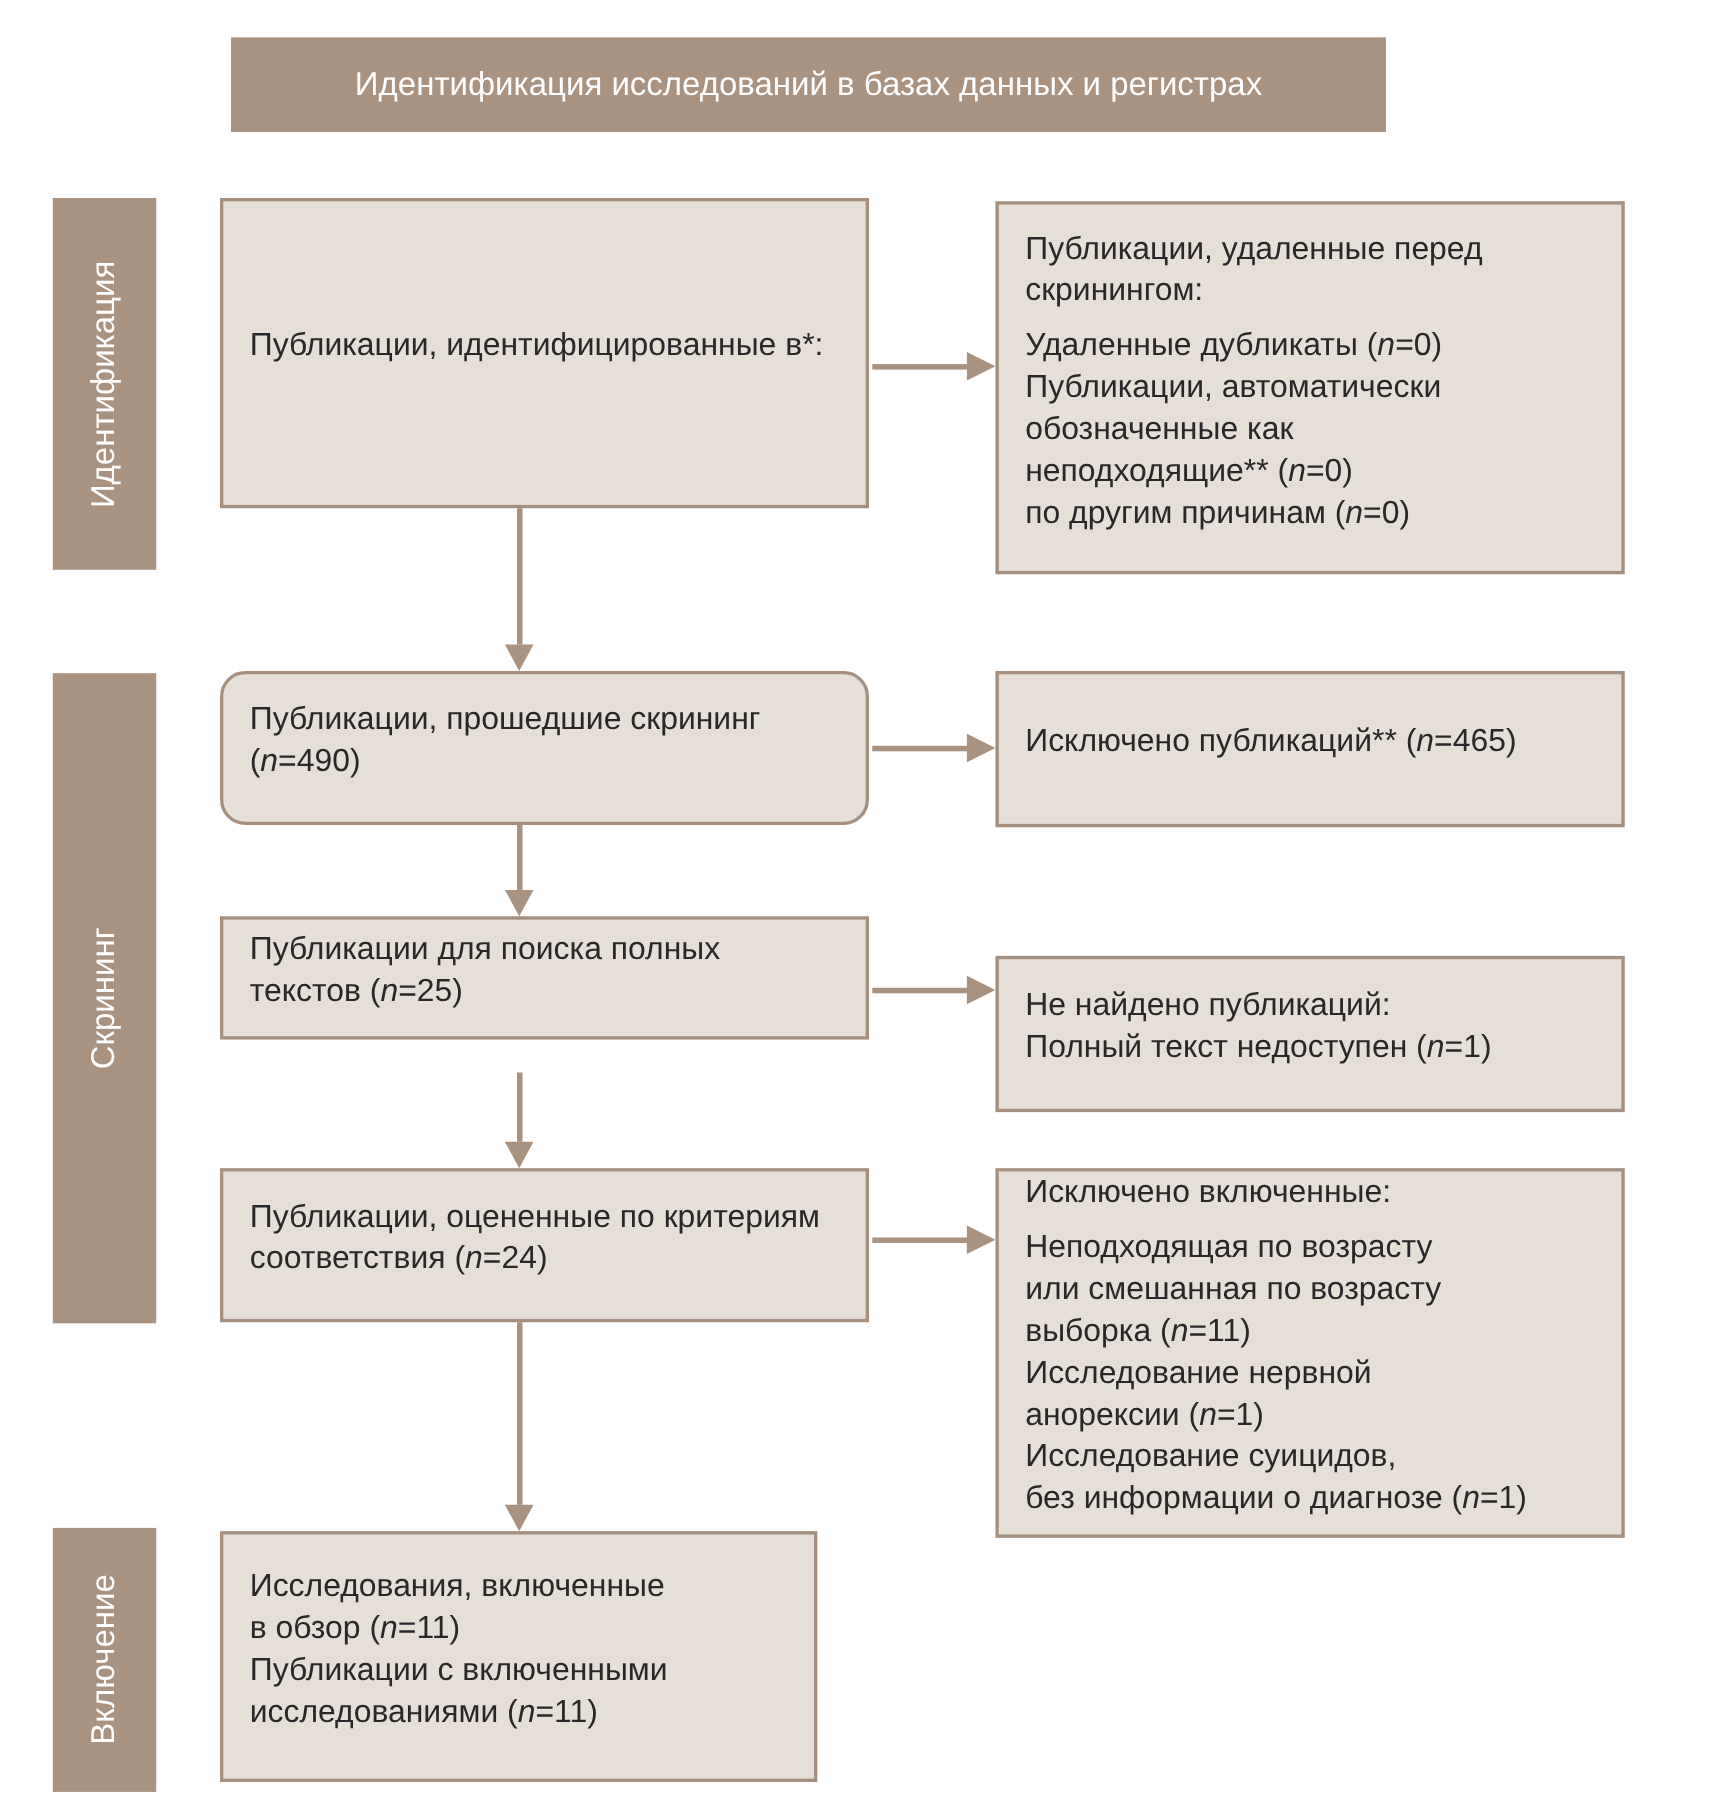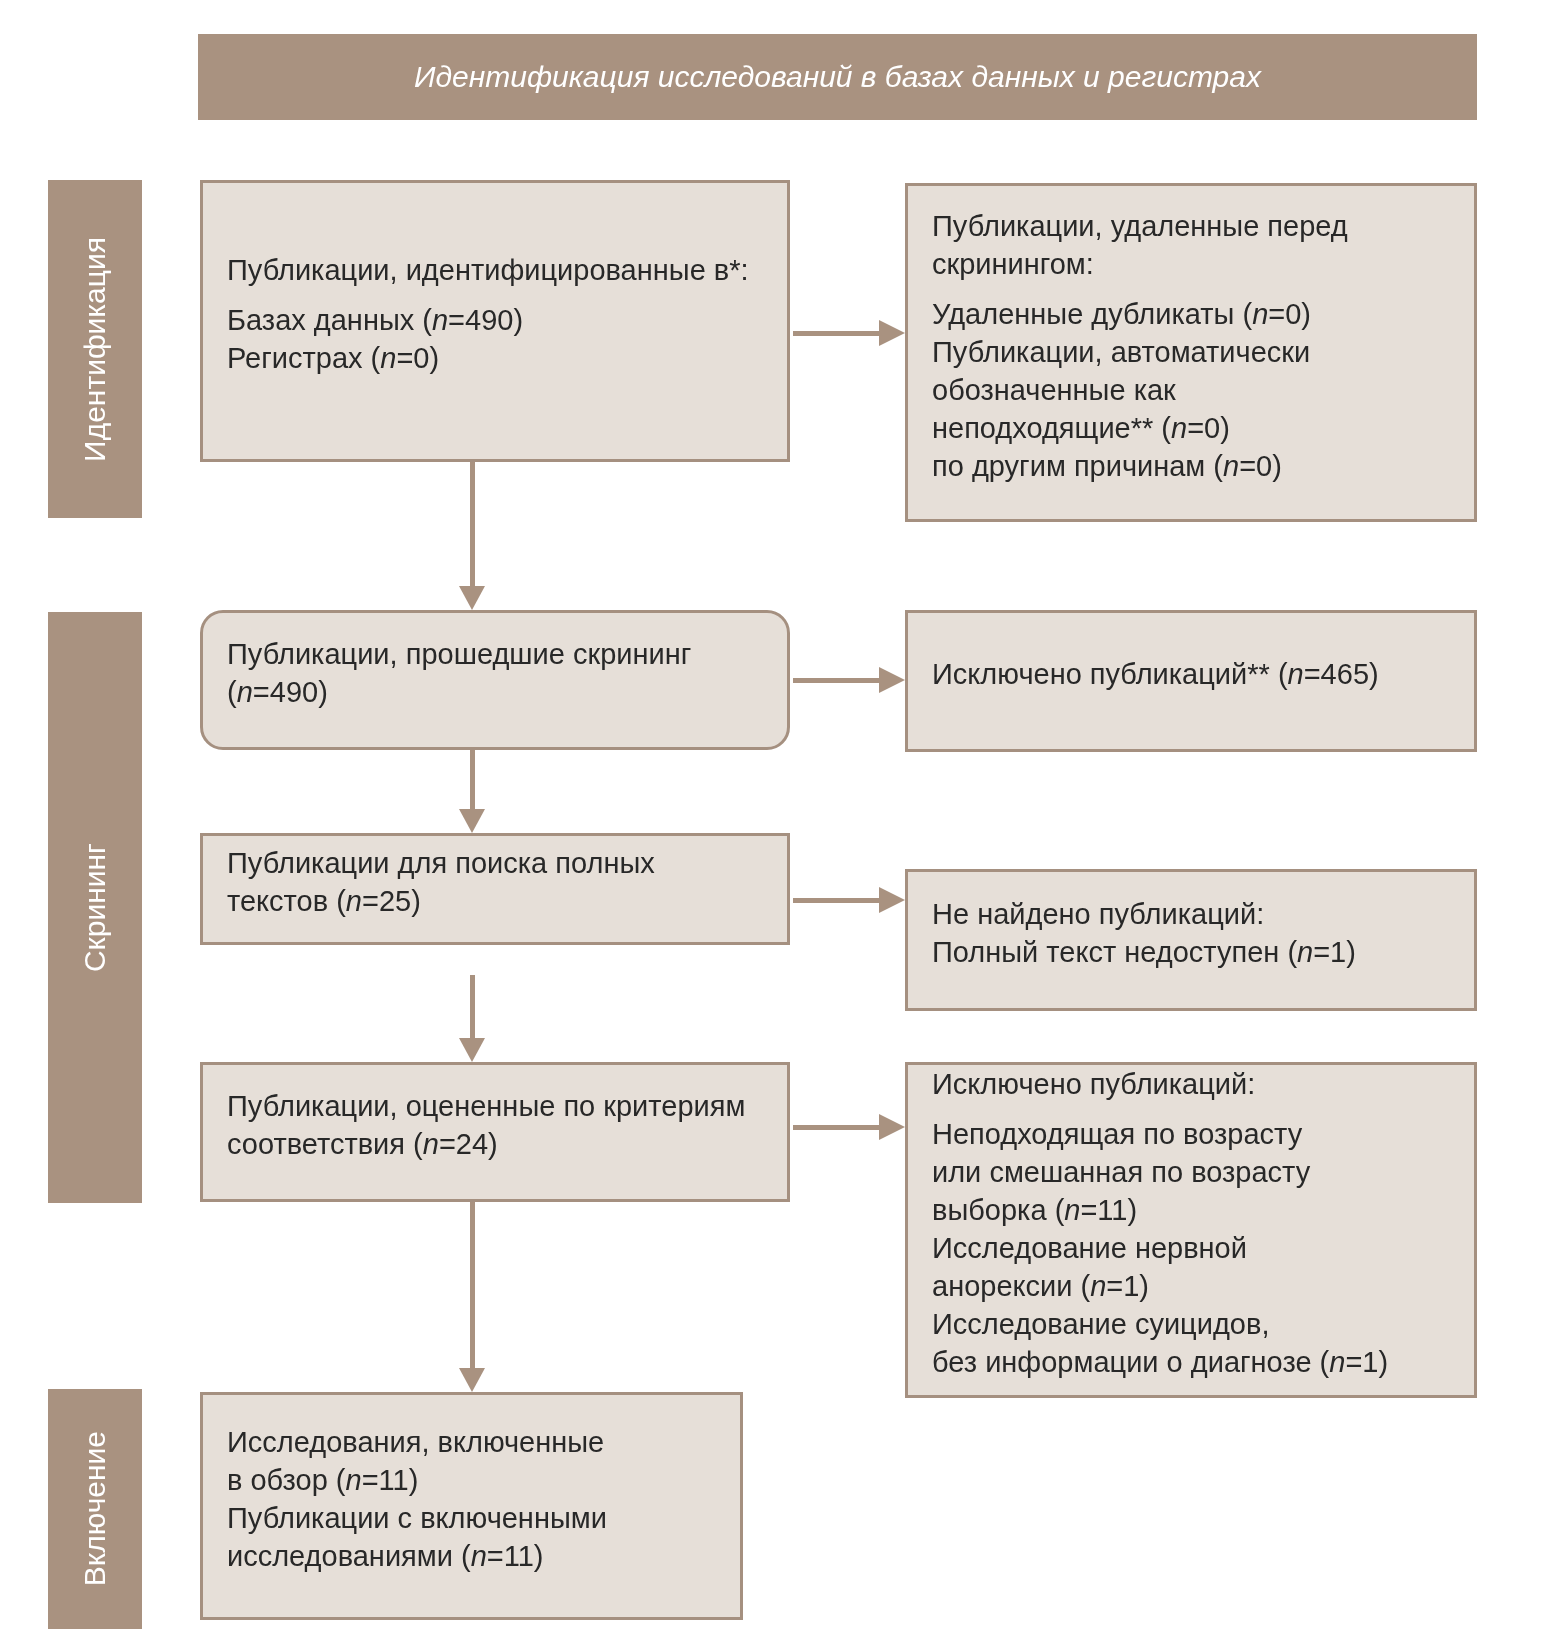--- a/index.html
+++ b/index.html
@@ -14,25 +14,24 @@
   html,body{margin:0;padding:0;background:var(--background);}
   body{
     width:1564px;height:1648px;position:relative;
     font-family:"Liberation Sans","DejaVu Sans",sans-serif;
     color:var(--box-text);
   }
   .canvas{position:absolute;inset:0;}
 
   
   .title-bar{
-    position:absolute;left:198px;top:34px;width:1279px;height:86px;
+    position:absolute;left:210px;top:34px;width:1050px;height:86px;
     background:var(--band);color:var(--title-text);
     display:flex;align-items:center;justify-content:center;
     font-size:30px;
-    font-style:italic;
   }
 
   
   .stage-band{
     position:absolute;left:48px;width:94px;background:var(--band);
     display:flex;align-items:center;justify-content:center;
   }
   .band-identification{top:180px;height:338px;}
   .band-screening{top:612px;height:591px;}
   .band-inclusion{top:1389px;height:240px;}
@@ -103,24 +102,20 @@
     <span class="stage-text">Скрининг</span>
   </div>
   <div class="stage-band band-inclusion">
     <span class="stage-text">Включение</span>
   </div>
 
   <div class="box b-l1">
     <div class="para">
       <div class="line">Публикации, идентифицированные в*:</div>
     </div>
-    <div class="para">
-      <div class="line">Базах данных (<i>n</i>=490)</div>
-      <div class="line">Регистрах (<i>n</i>=0)</div>
-    </div>
   </div>
 
   <div class="box b-l2">
     <div class="para">
       <div class="line">Публикации, прошедшие скрининг</div>
       <div class="line">(<i>n</i>=490)</div>
     </div>
   </div>
 
   <div class="box b-l3">
@@ -168,21 +163,21 @@
 
   <div class="box b-r3">
     <div class="para">
       <div class="line">Не найдено публикаций:</div>
       <div class="line">Полный текст недоступен (<i>n</i>=1)</div>
     </div>
   </div>
 
   <div class="box b-r4">
     <div class="para">
-      <div class="line">Исключено публикаций:</div>
+      <div class="line">Исключено включенные:</div>
     </div>
     <div class="para">
       <div class="line">Неподходящая по возрасту</div>
       <div class="line">или смешанная по возрасту</div>
       <div class="line">выборка (<i>n</i>=11)</div>
       <div class="line">Исследование нервной</div>
       <div class="line">анорексии (<i>n</i>=1)</div>
       <div class="line">Исследование суицидов,</div>
       <div class="line">без информации о диагнозе (<i>n</i>=1)</div>
     </div>

